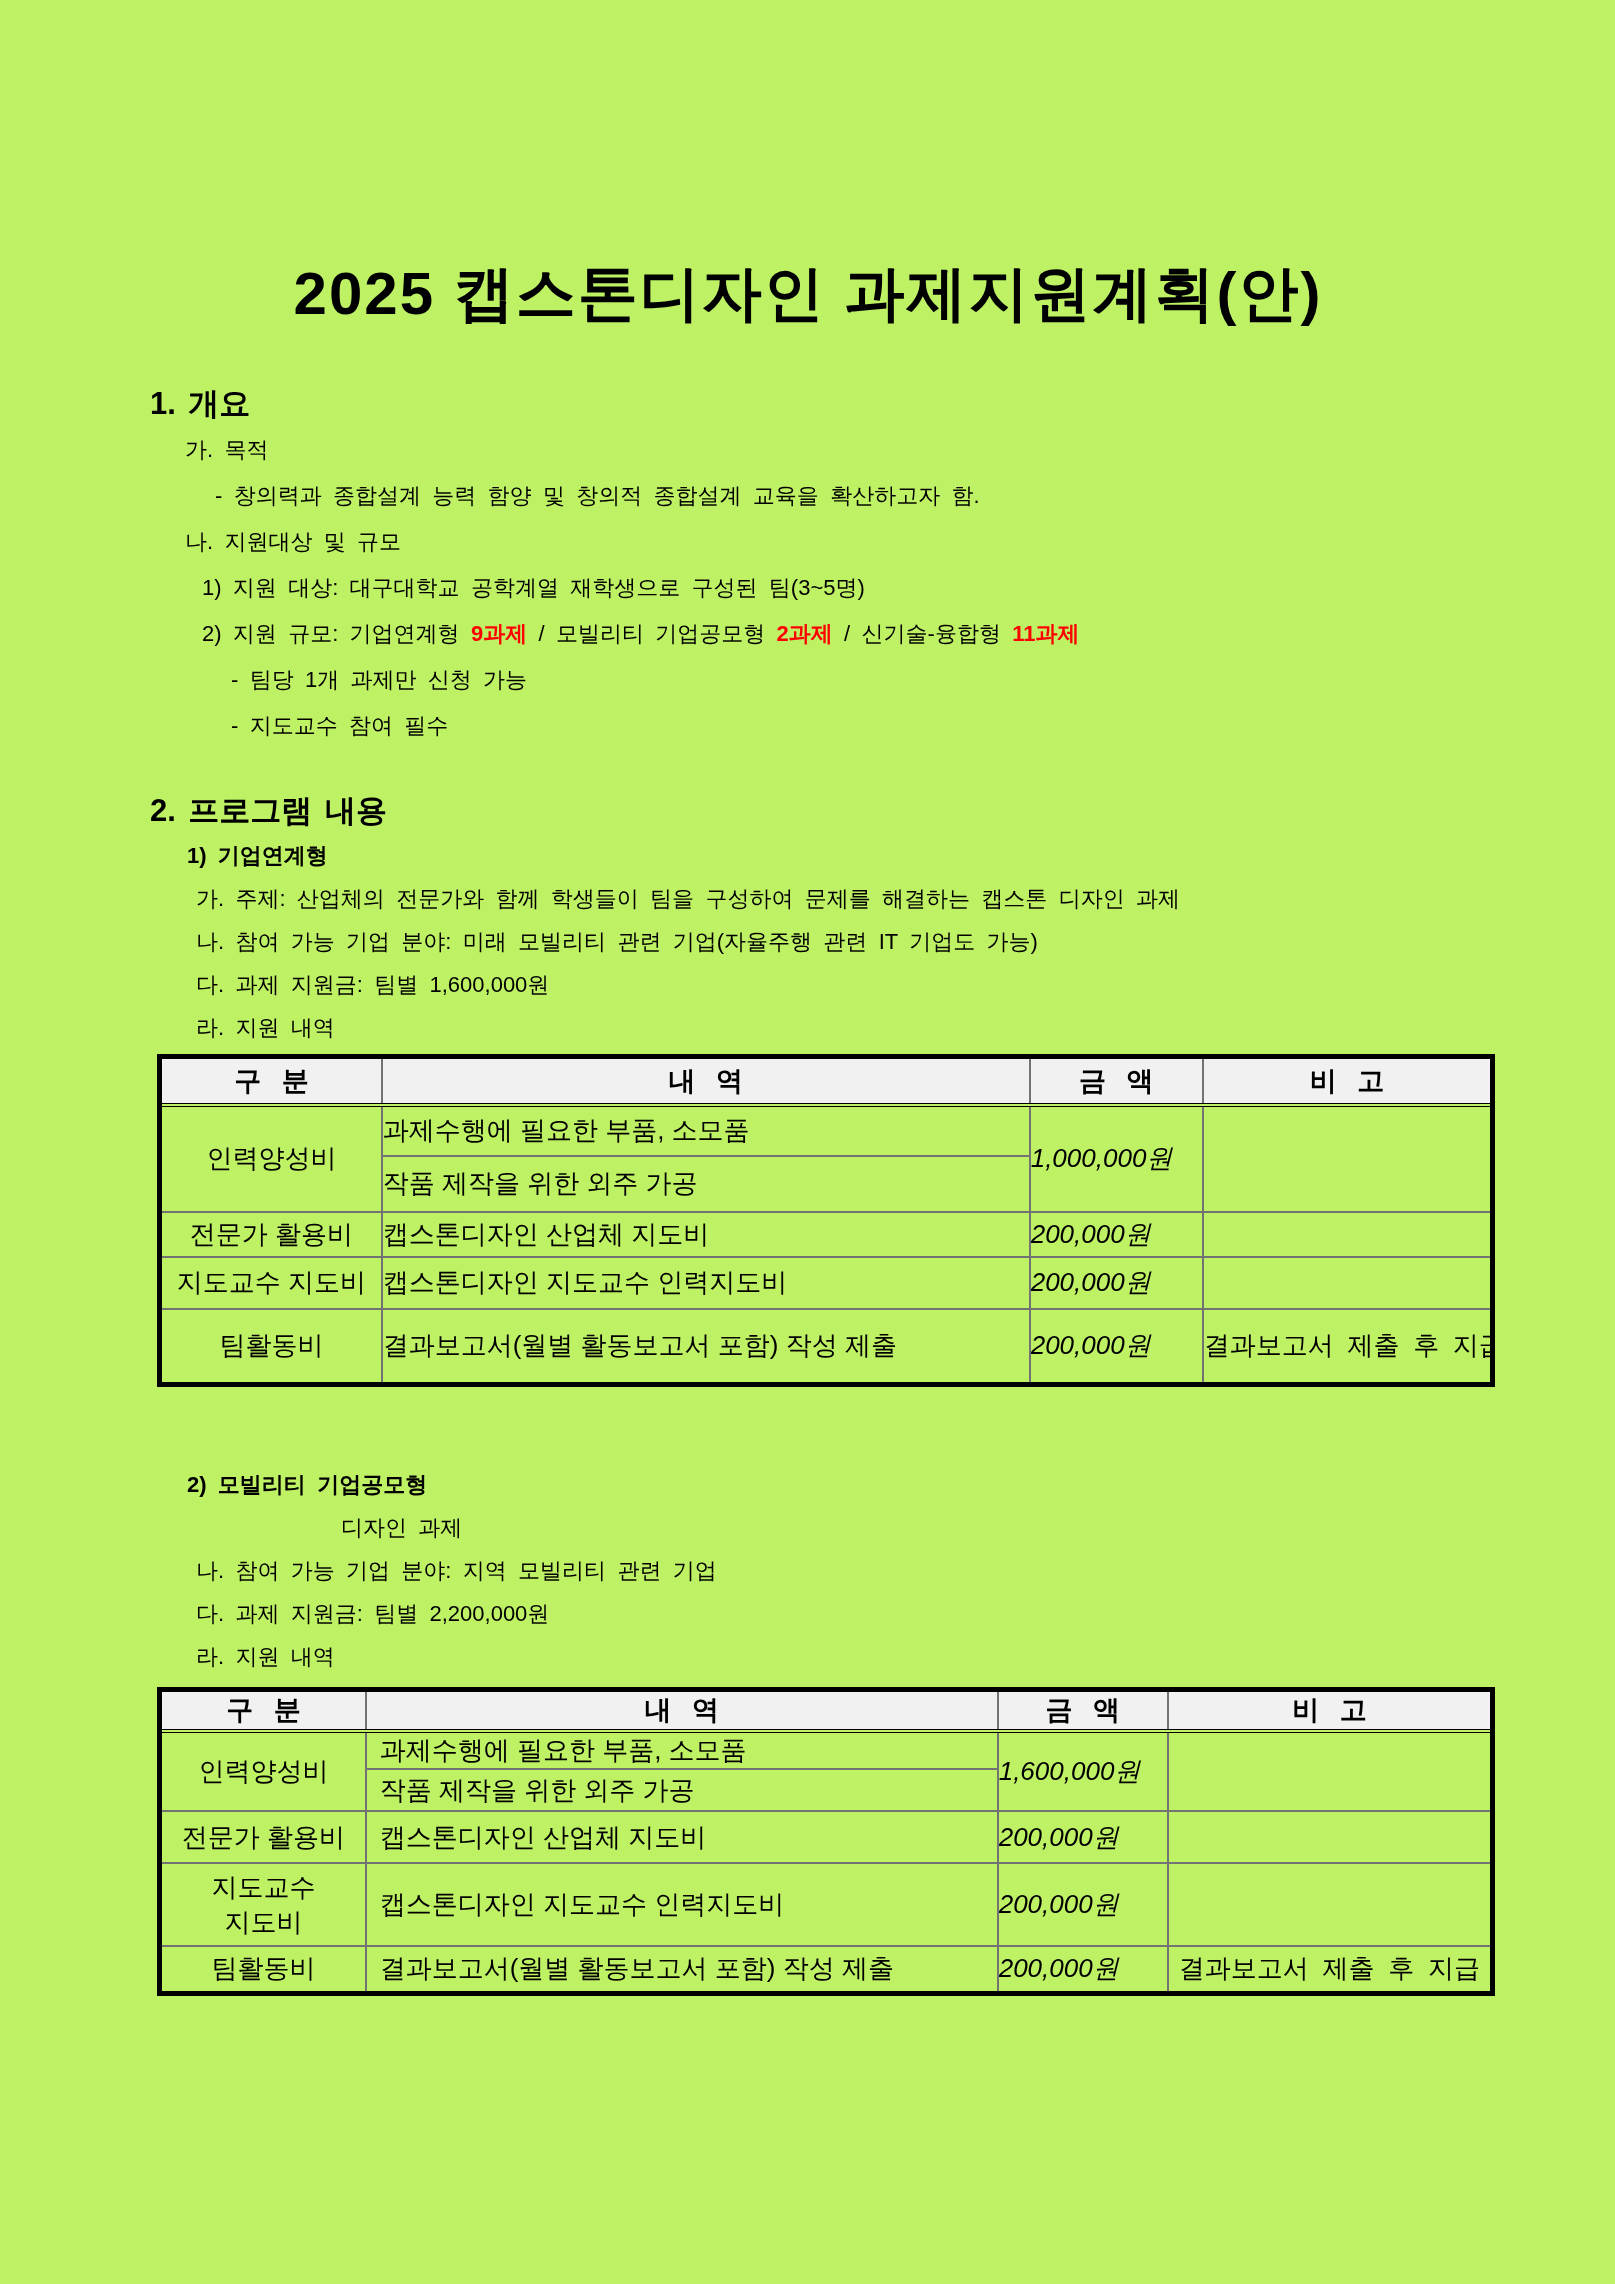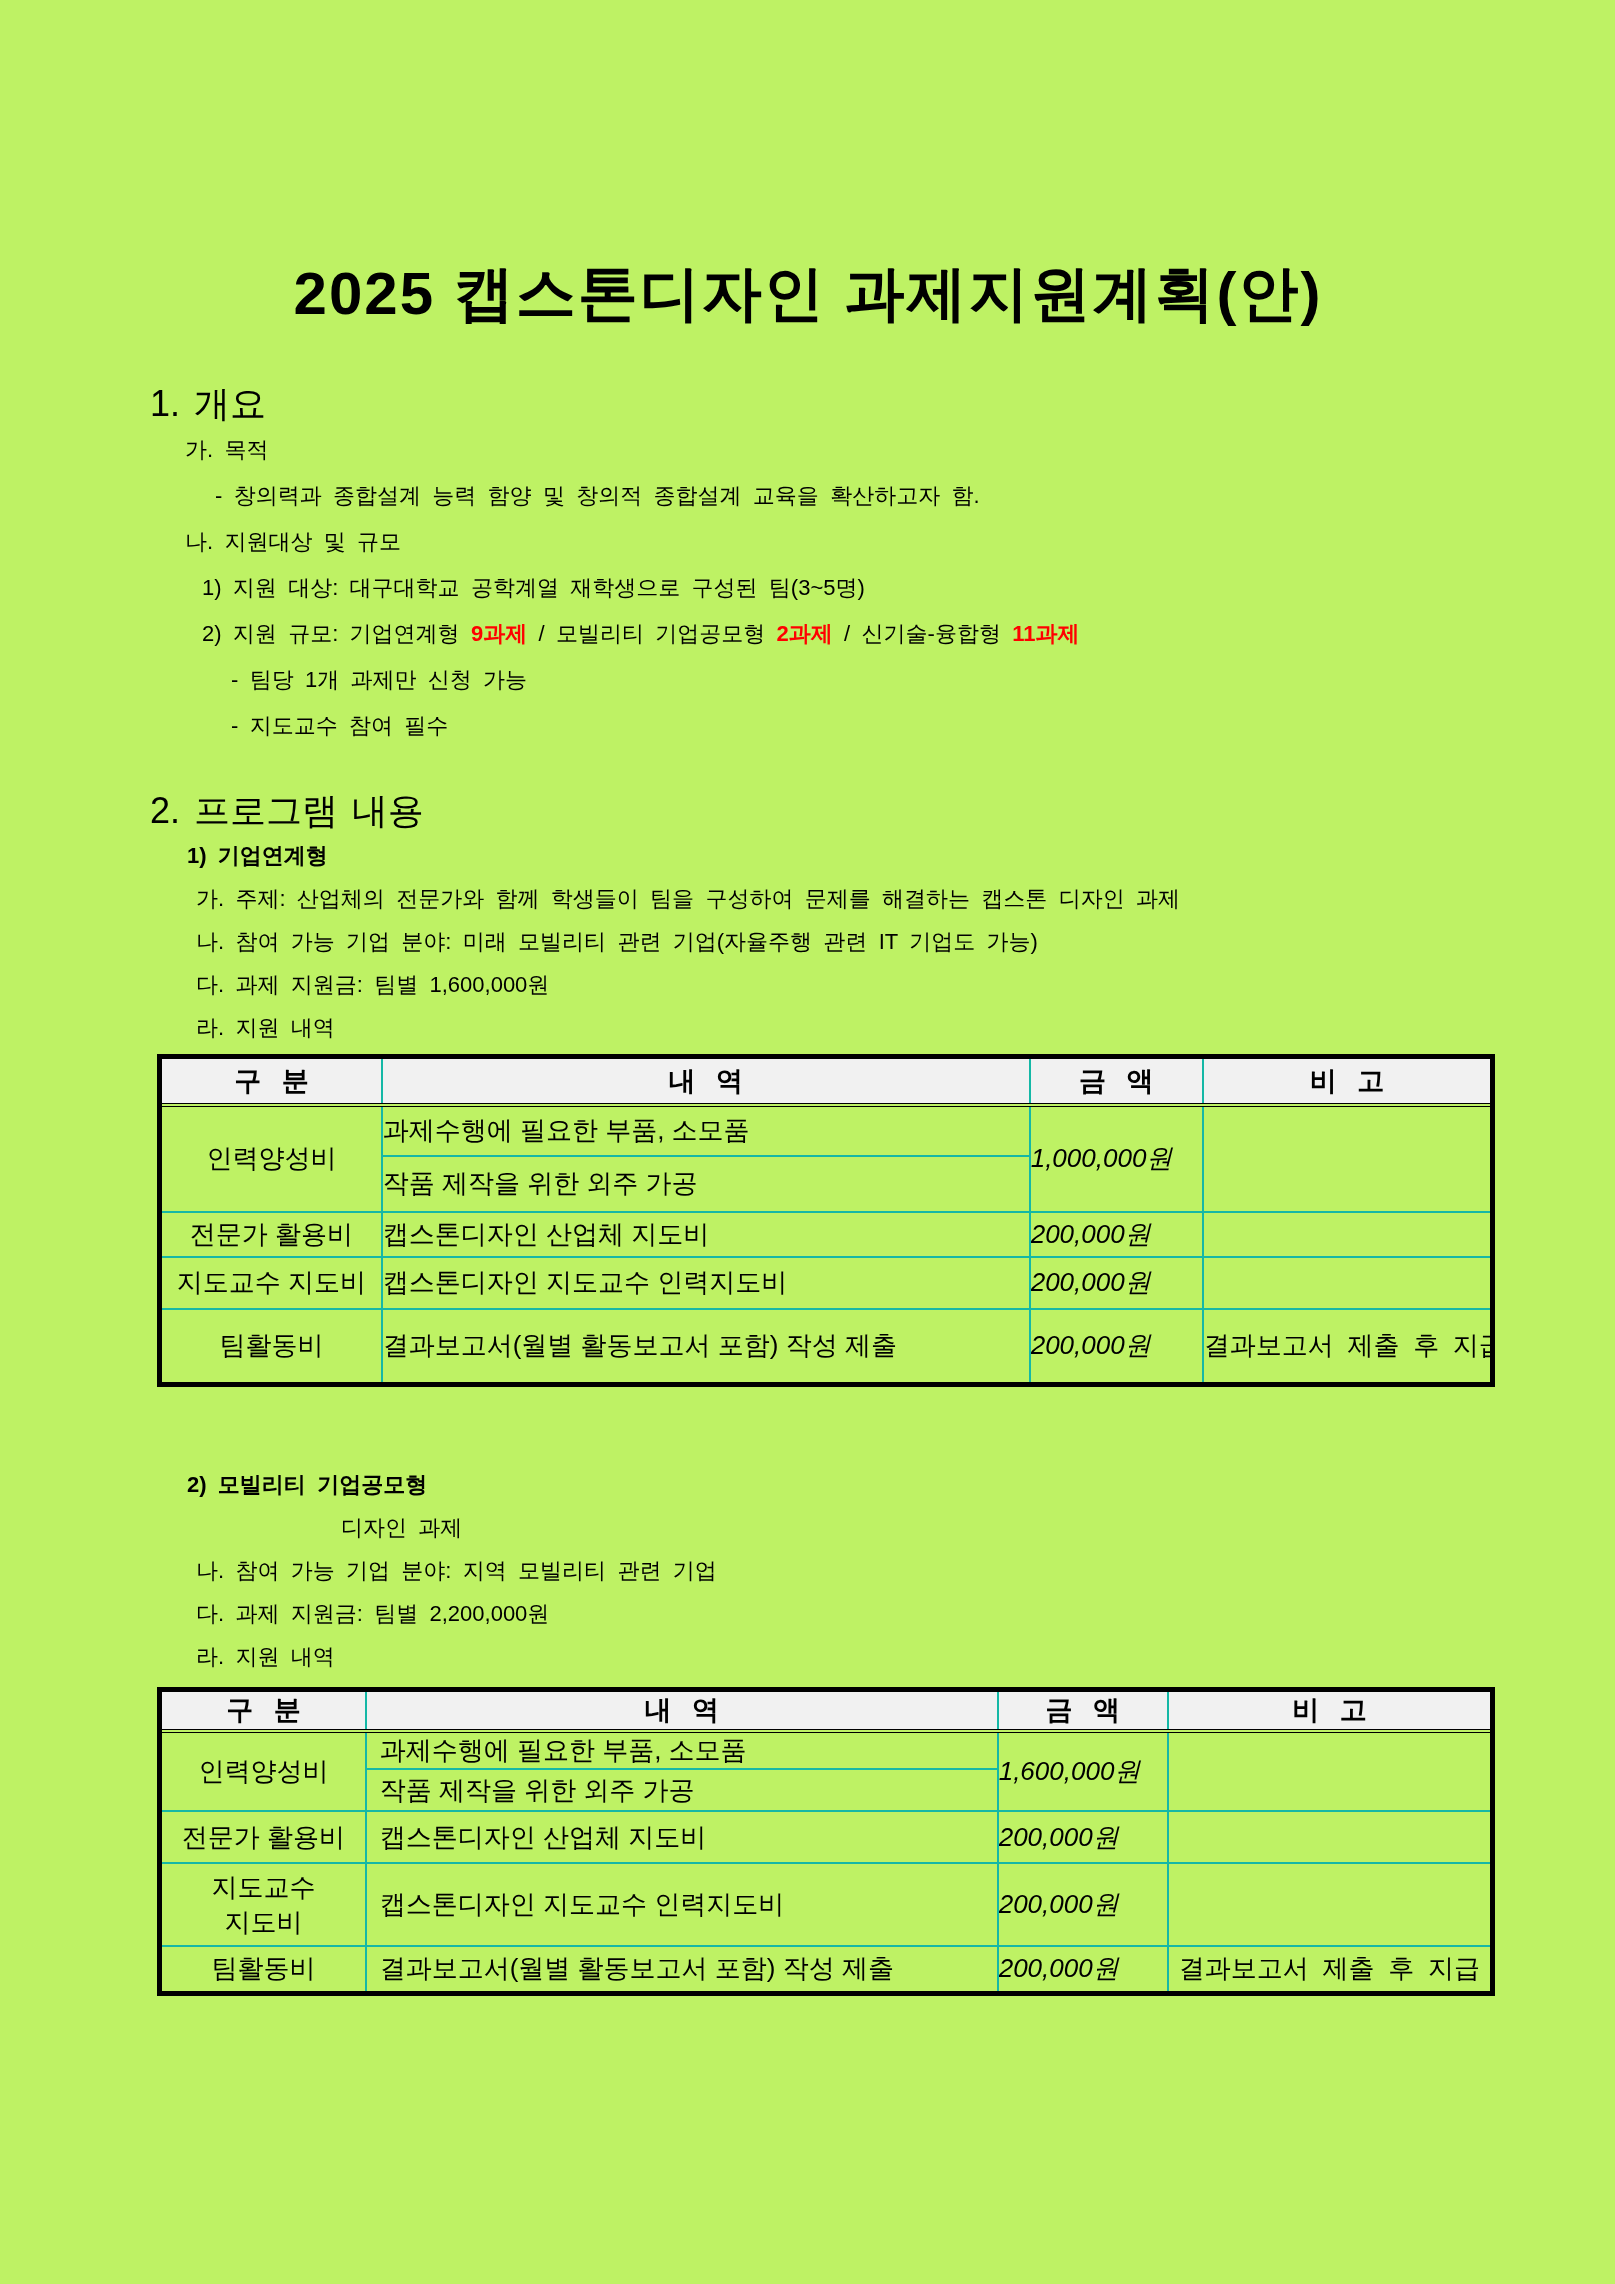--- a/index.html
+++ b/index.html
@@ -20,22 +20,22 @@
     letter-spacing:2px;
     line-height:1;
     white-space:nowrap;
   }
   .doc{
     position:relative;
     margin-left:150px;
     width:1340px;
   }
   .h1{
-    font-size:36px;
-    font-weight:400;
+    font-size:31px;
+    font-weight:700;
     line-height:46px;
     white-space:nowrap;
     word-spacing:3.9px;
   }
   .line{
     font-size:22px;
     line-height:46px;
     white-space:nowrap;
     word-spacing:5.2px;
   }
@@ -55,21 +55,21 @@
   table.t{
     border-collapse:collapse;
     table-layout:fixed;
     margin-left:7.2px;
     width:1333px;
     border:5.9px solid #000;
   }
   table.t1{margin-top:5.2px;}
   table.t2{margin-top:8.5px;}
   table.t th, table.t td{
-    border:2px solid #14b8a6;
+    border:2px solid #737373;
     font-size:26px;
     overflow:hidden;
     padding:0;
   }
   table.t th{
     background:#f1f1f1;
     font-size:27px;
     font-weight:700;
     text-align:center;
     word-spacing:13px;

